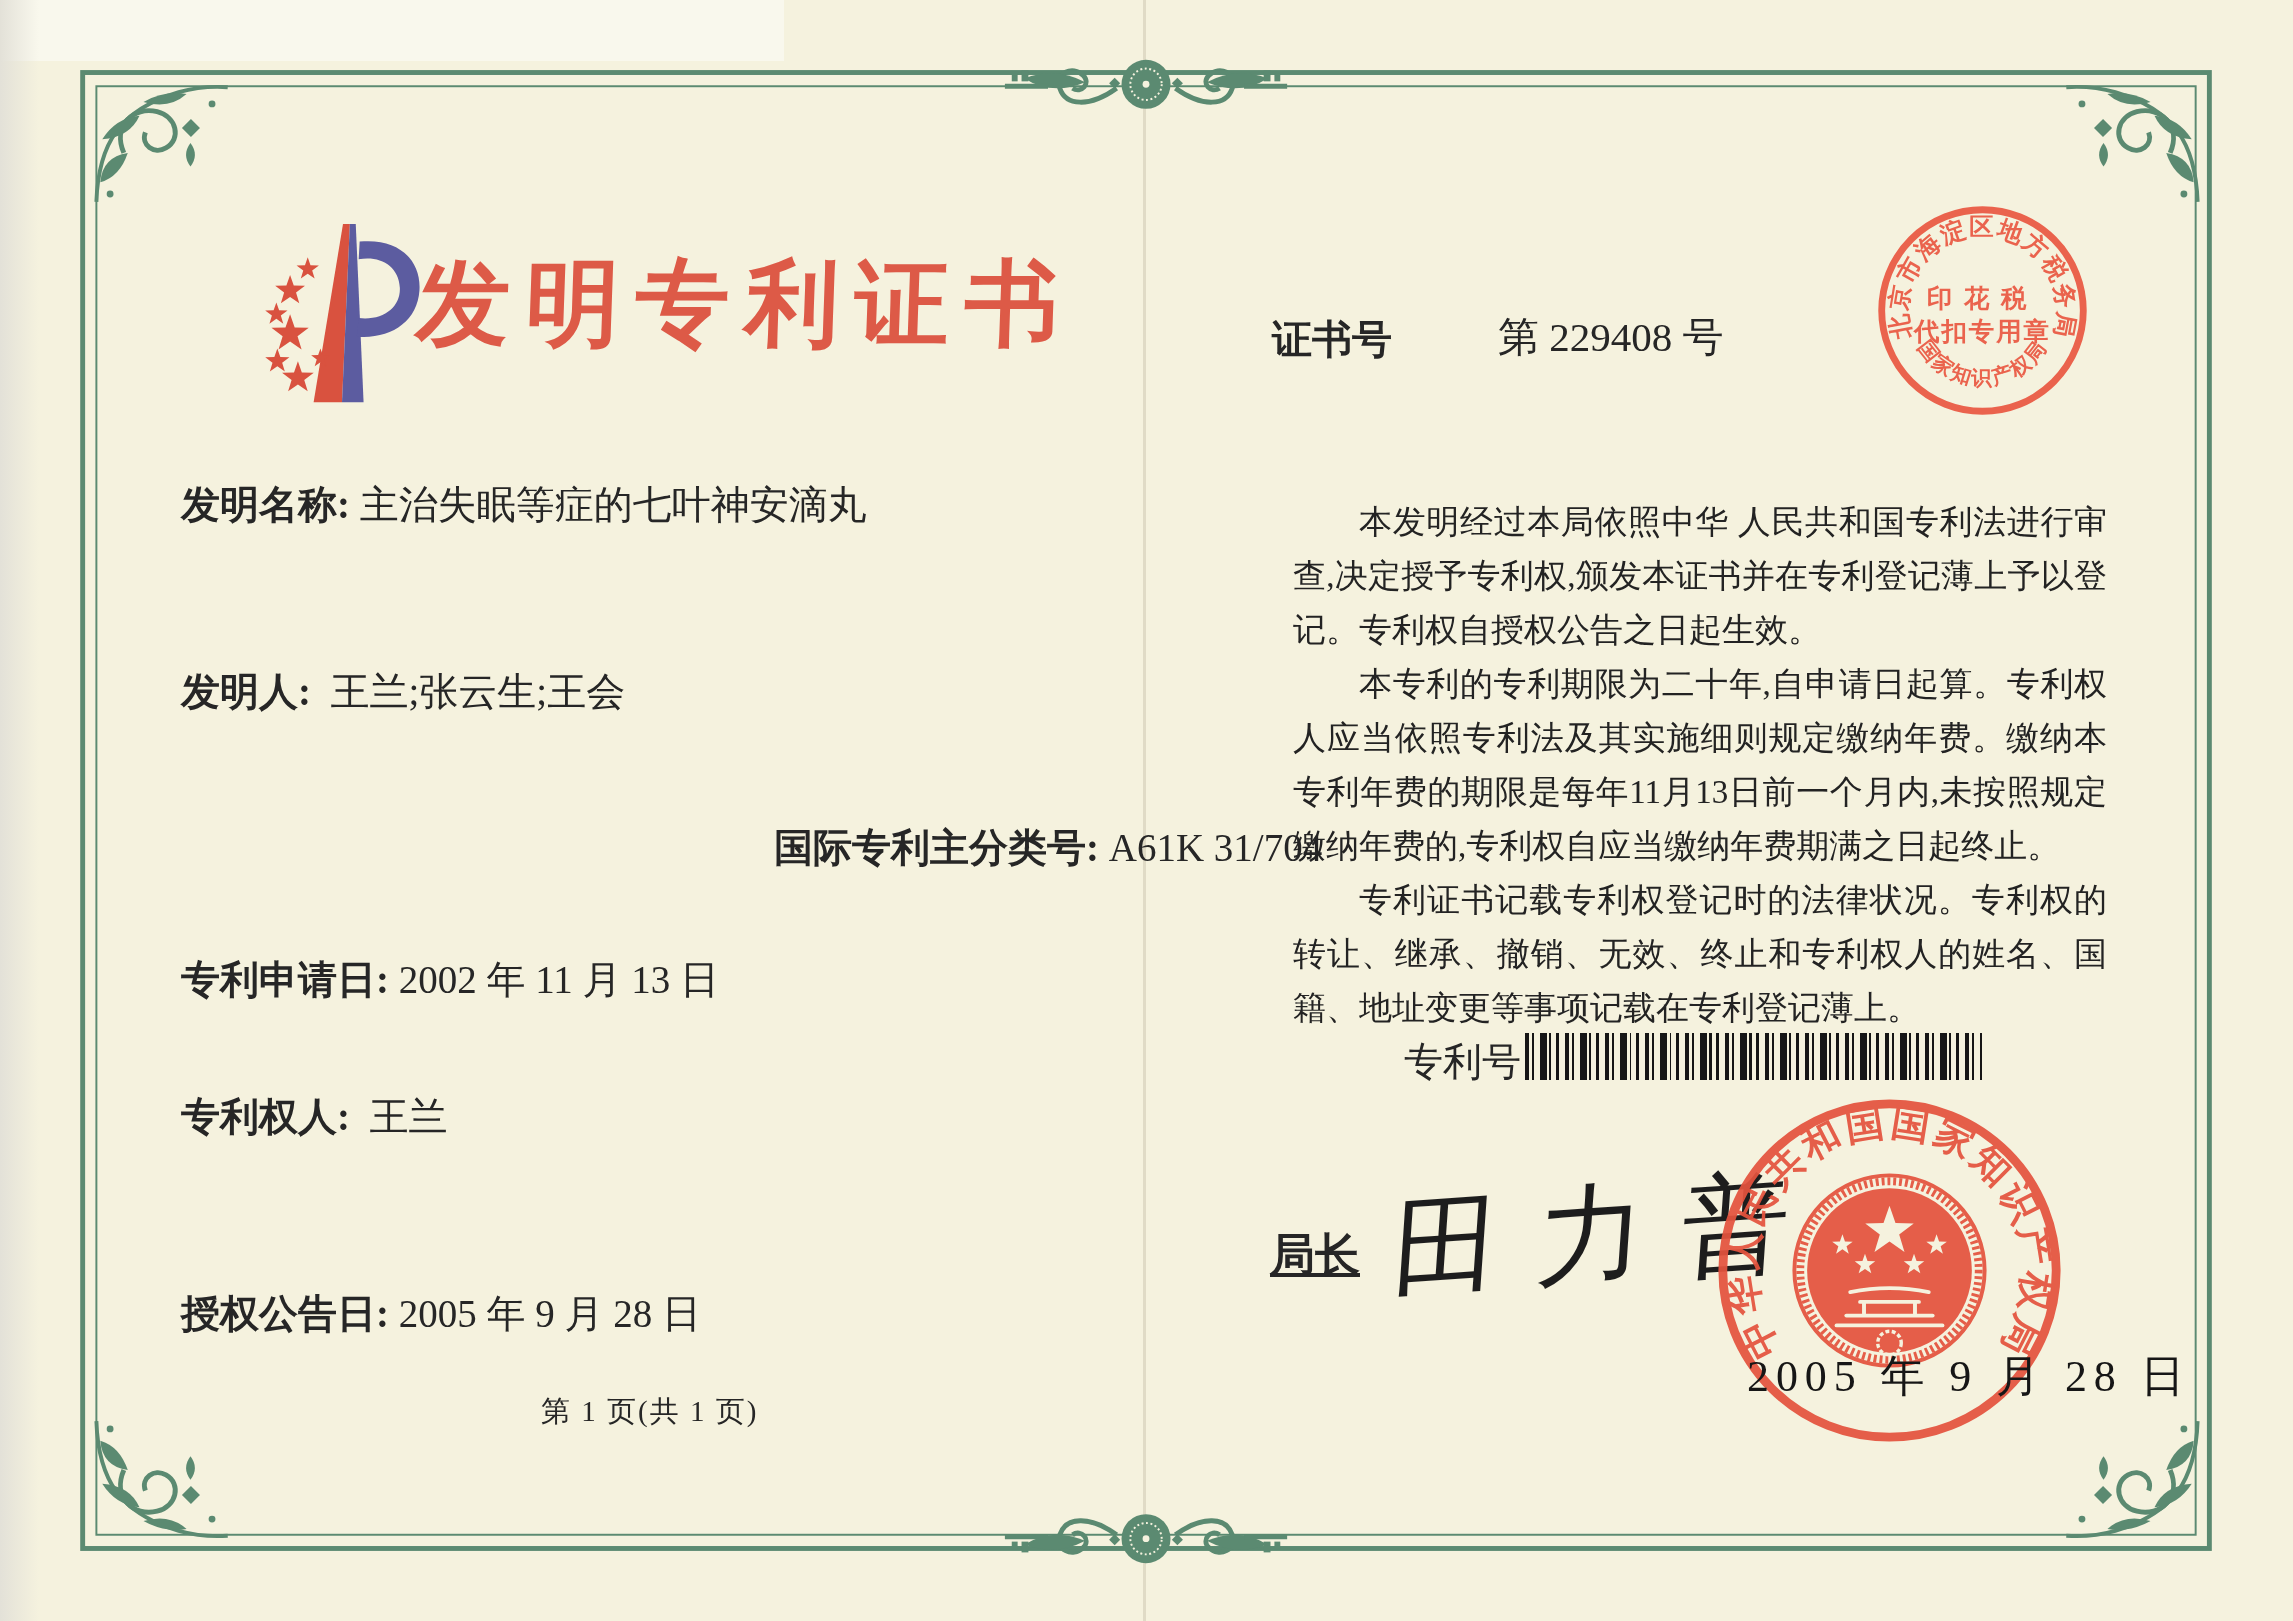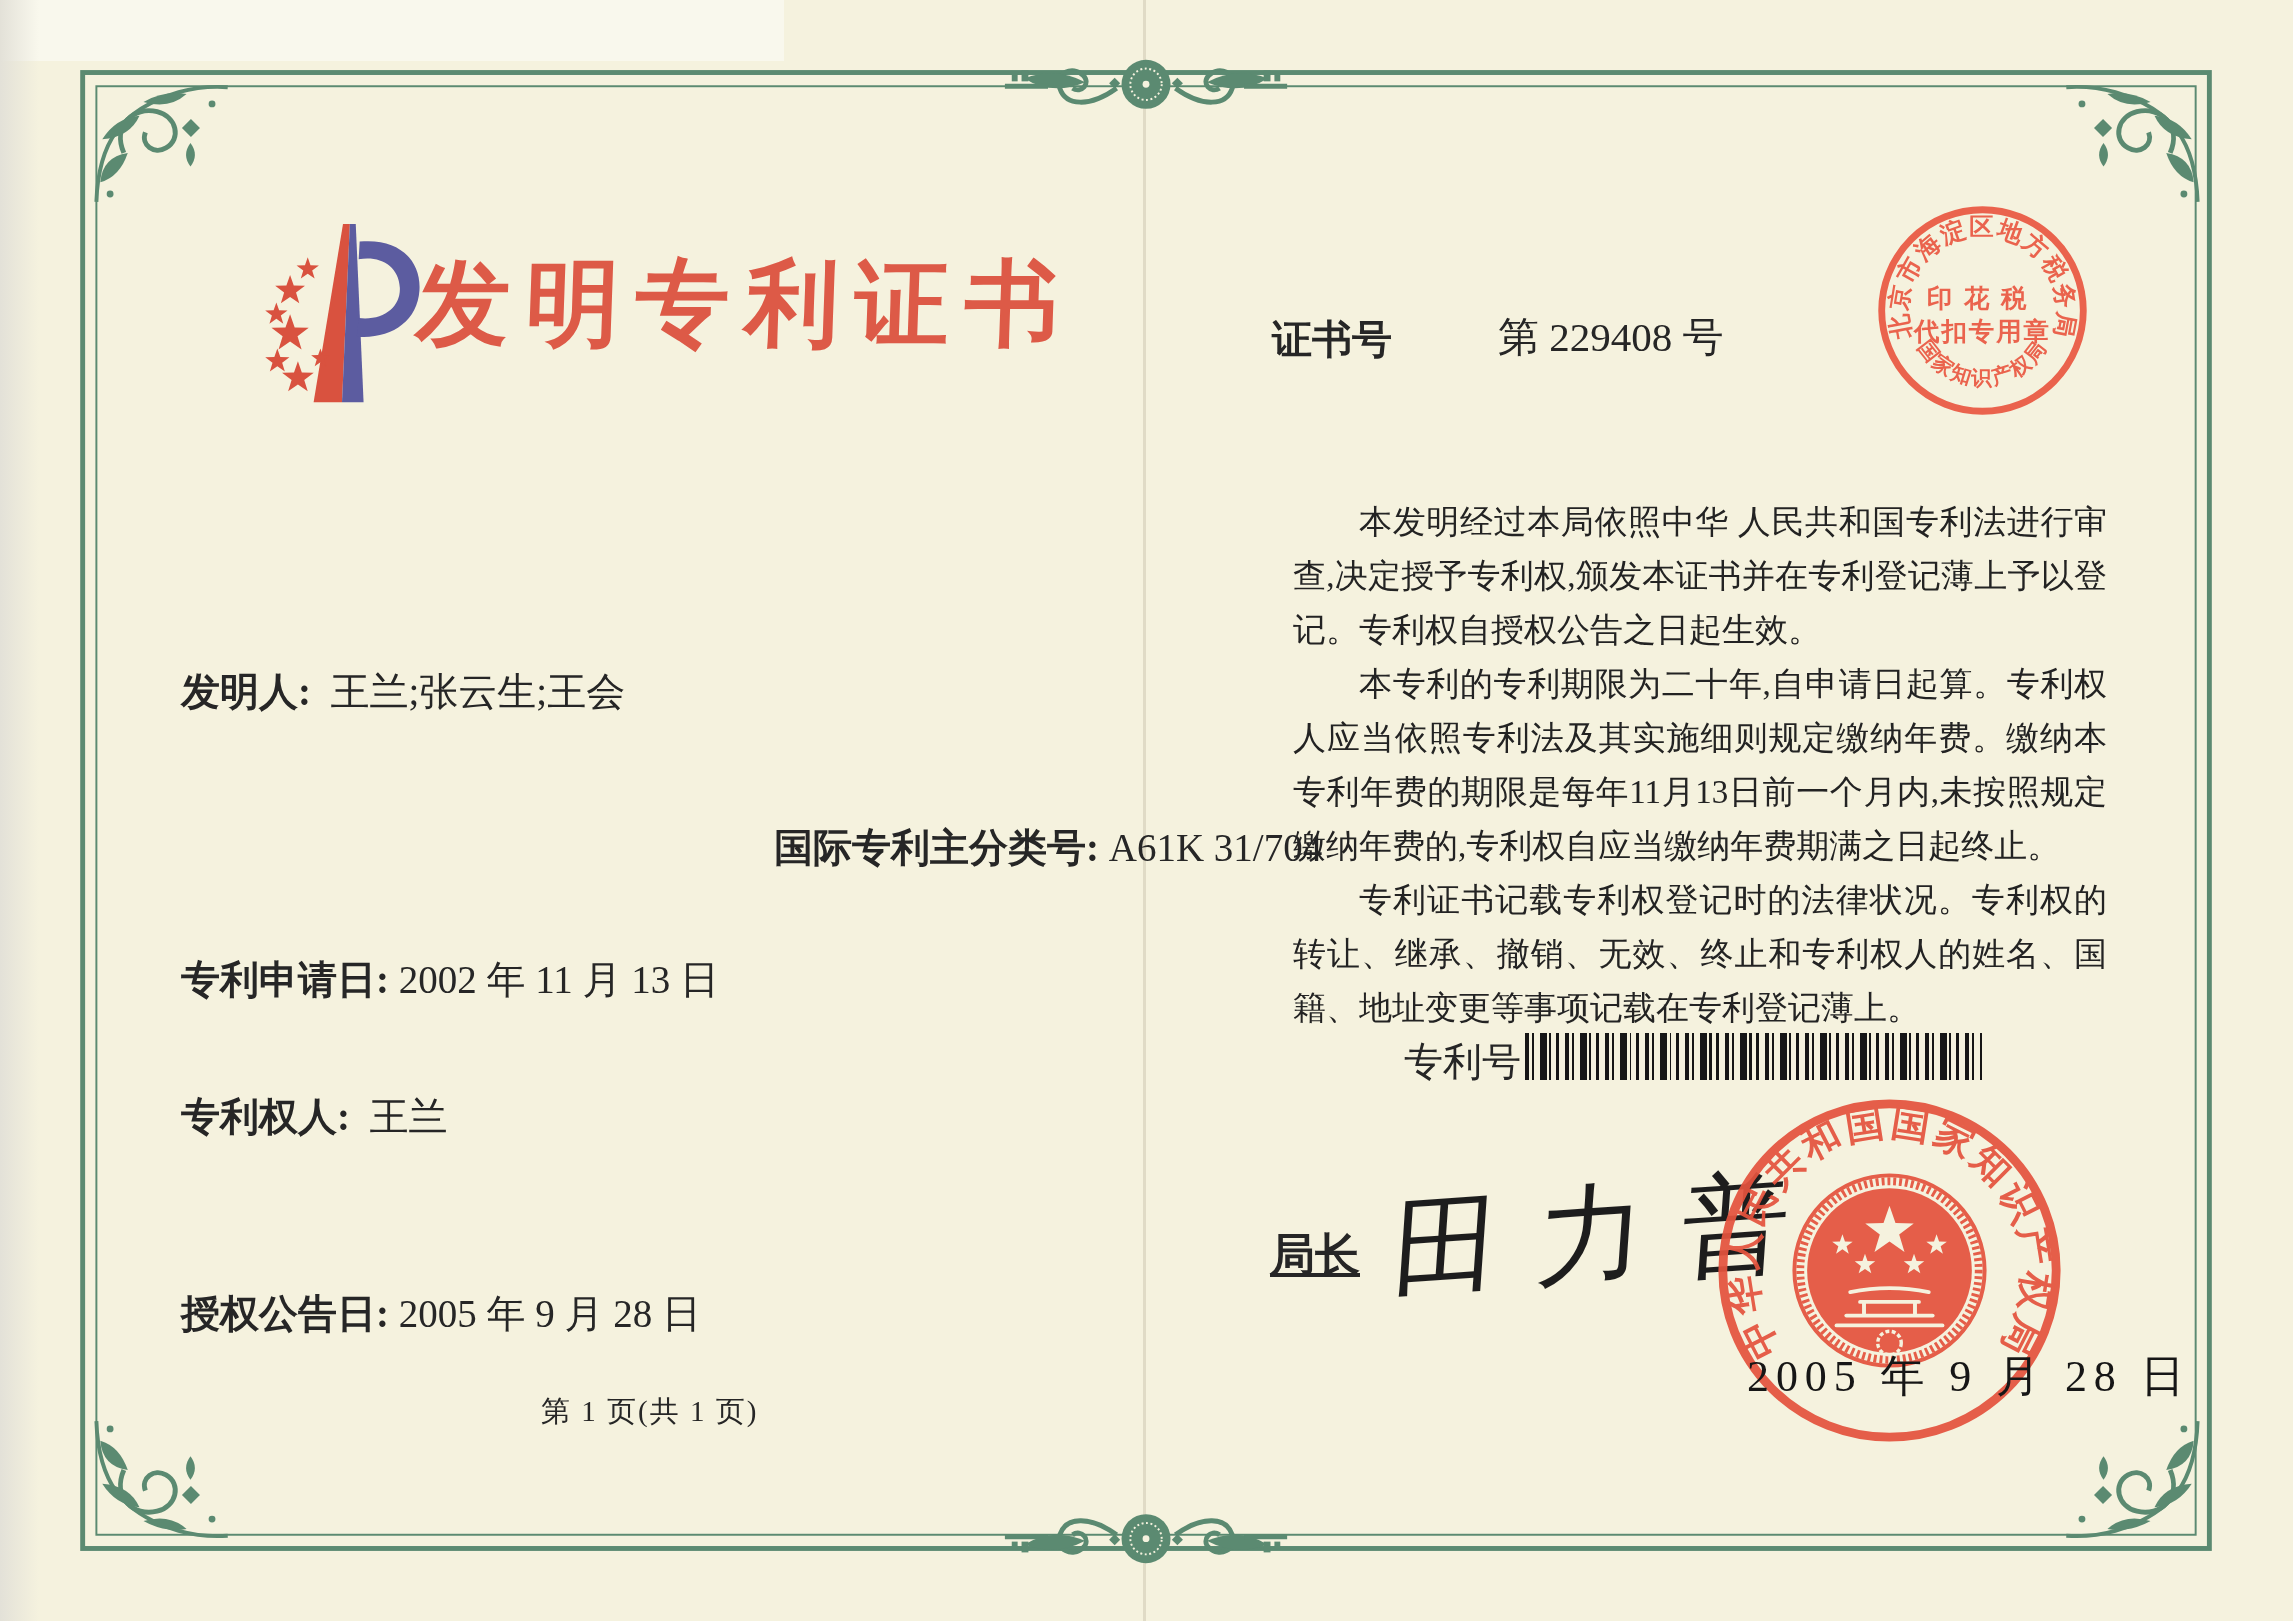--- a/index.html
+++ b/index.html
@@ -137,20 +137,24 @@
     <text fill="#ea5741" font-size="25" font-weight="bold" letter-spacing="2" text-anchor="middle">
       <textPath href="#taxTop" startOffset="50%">北京市海淀区地方税务局</textPath>
     </text>
     <text x="0" y="-4" fill="#ea5741" font-size="26" font-weight="bold" letter-spacing="12" text-anchor="middle">印花税</text>
     <text x="0" y="30" fill="#ea5741" font-size="26" font-weight="bold" letter-spacing="2" text-anchor="middle">代扣专用章</text>
     <text fill="#ea5741" font-size="21" font-weight="bold" letter-spacing="2" text-anchor="middle">
       <textPath href="#taxBottom" startOffset="50%">国家知识产权局</textPath>
     </text>
   </svg>
 
+  <div class="abs field f-name">
+    <b>发明名称:</b>
+    <span>主治失眠等症的七叶神安滴丸</span>
+  </div>
   <div class="abs field f-inventor">
     <b>发明人:</b>&nbsp;
     <span>王兰;张云生;王会</span>
   </div>
   <div class="abs field f-ipc">
     <b>国际专利主分类号:</b>
     <span>A61K 31/704</span>
   </div>
   <div class="abs field f-filing">
     <b>专利申请日:</b>

